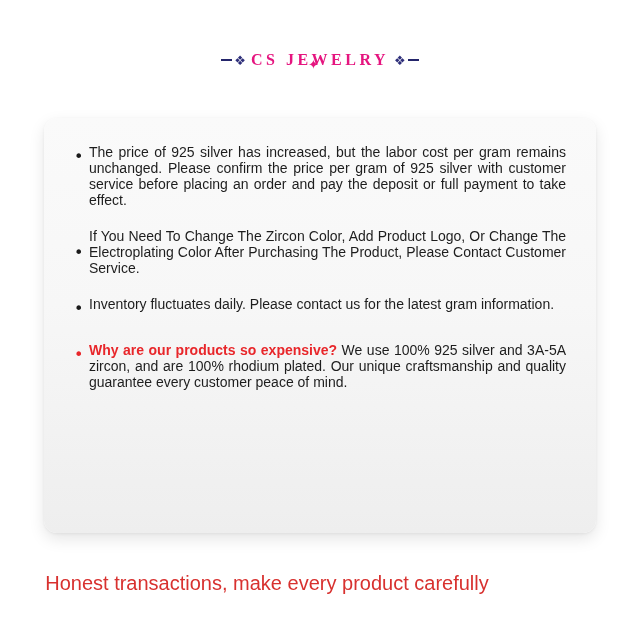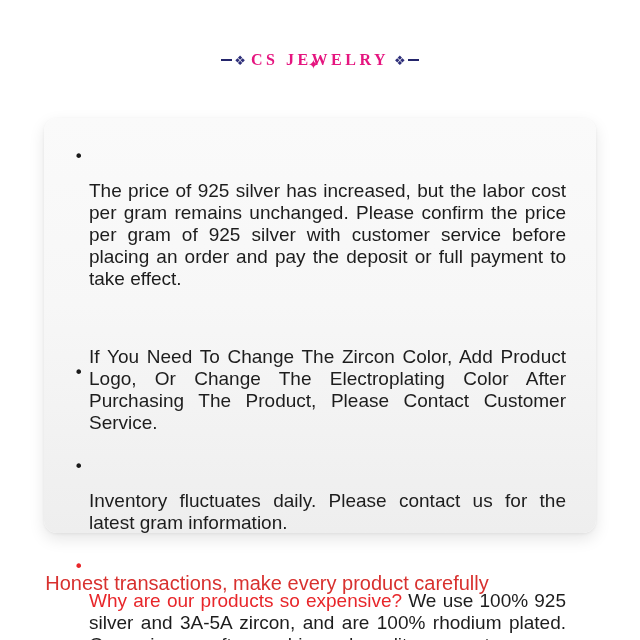--- a/index.html
+++ b/index.html
@@ -124,29 +124,28 @@
   }
   .bullet-item.center-marker .bullet-dot {
     line-height: 0;
     position: relative;
     top: 1px;
   }
   .bullet-dot.accent { color: #e8262a; }
 
   .bullet-text {
     flex: 1 1 auto;
-    font-size: 19px;
-    line-height: 22px;
+    font-size: 14px;
+    line-height: 16px;
     color: #1d1d1d;
     text-align: justify;
     text-justify: inter-word;
     word-spacing: 0px;
-    margin-top: 36px;
-  }
-  .highlight-q { color: #e8262a; }
+  }
+  .highlight-q { color: #e8262a; font-weight: bold; }
 
   
   .footer-tagline {
     position: absolute;
     left: 0;
     top: 570px;
     width: 534px;
     text-align: center;
     font-size: 20px;
     line-height: 26px;

